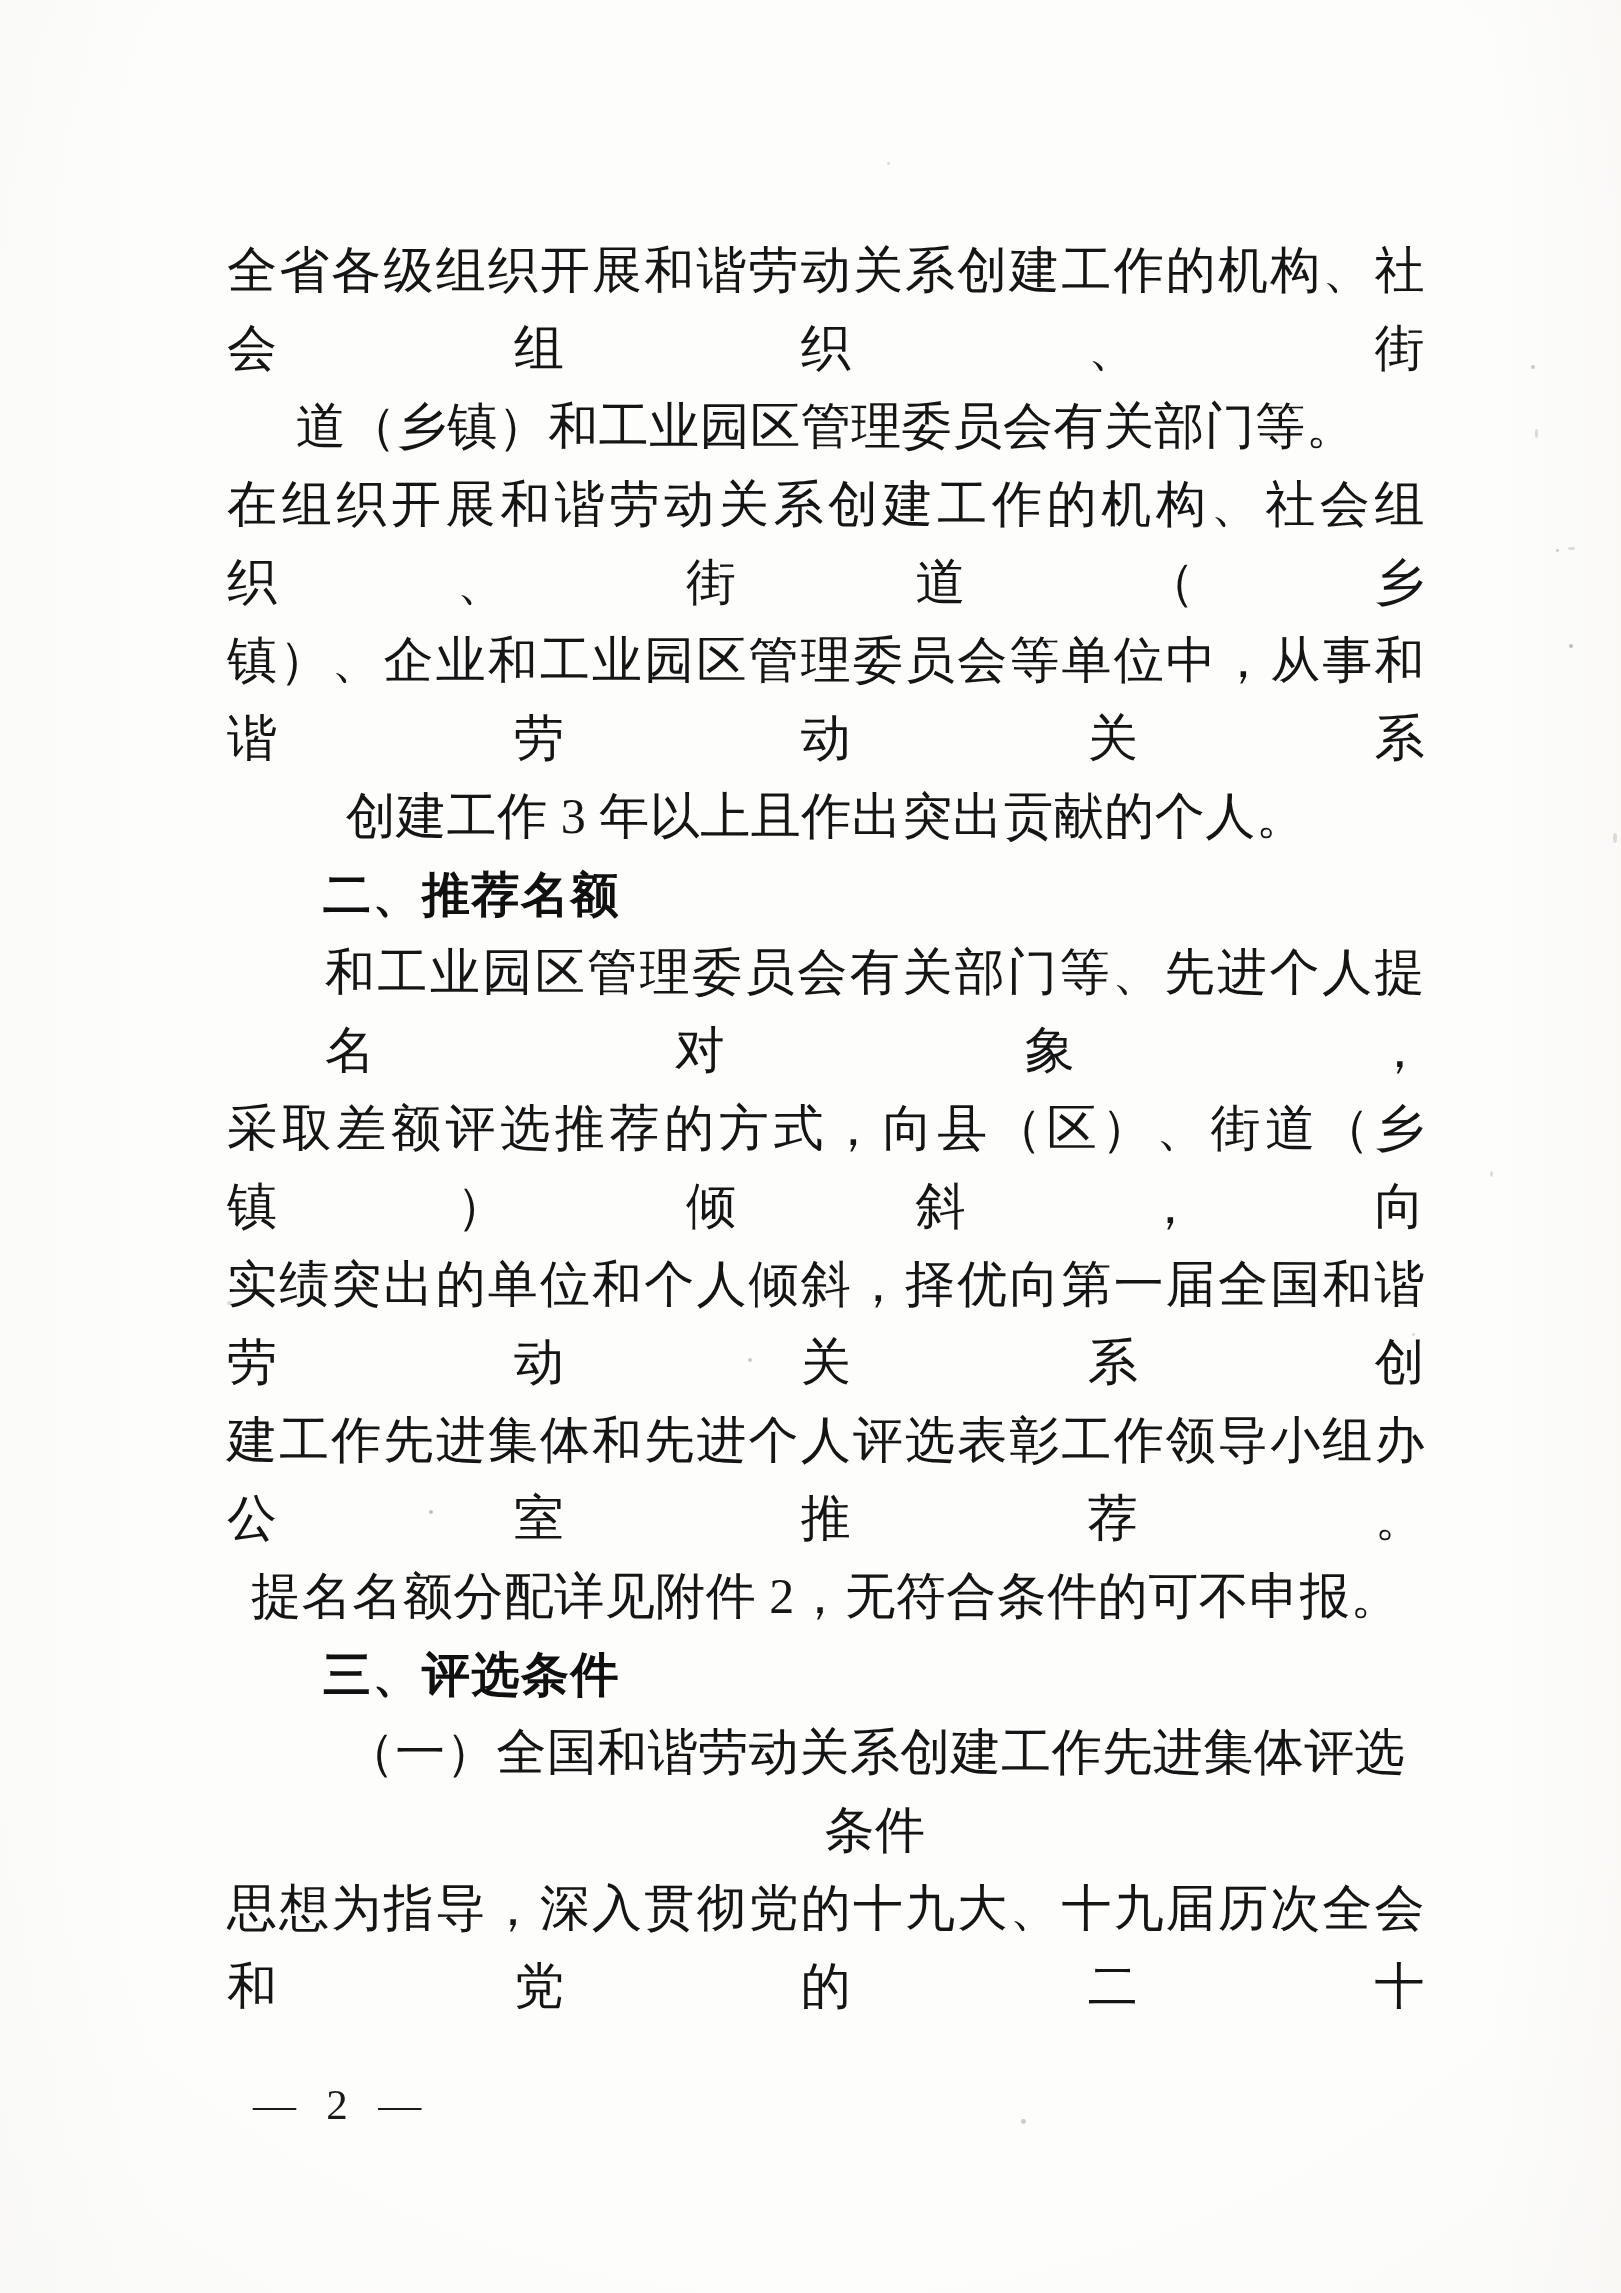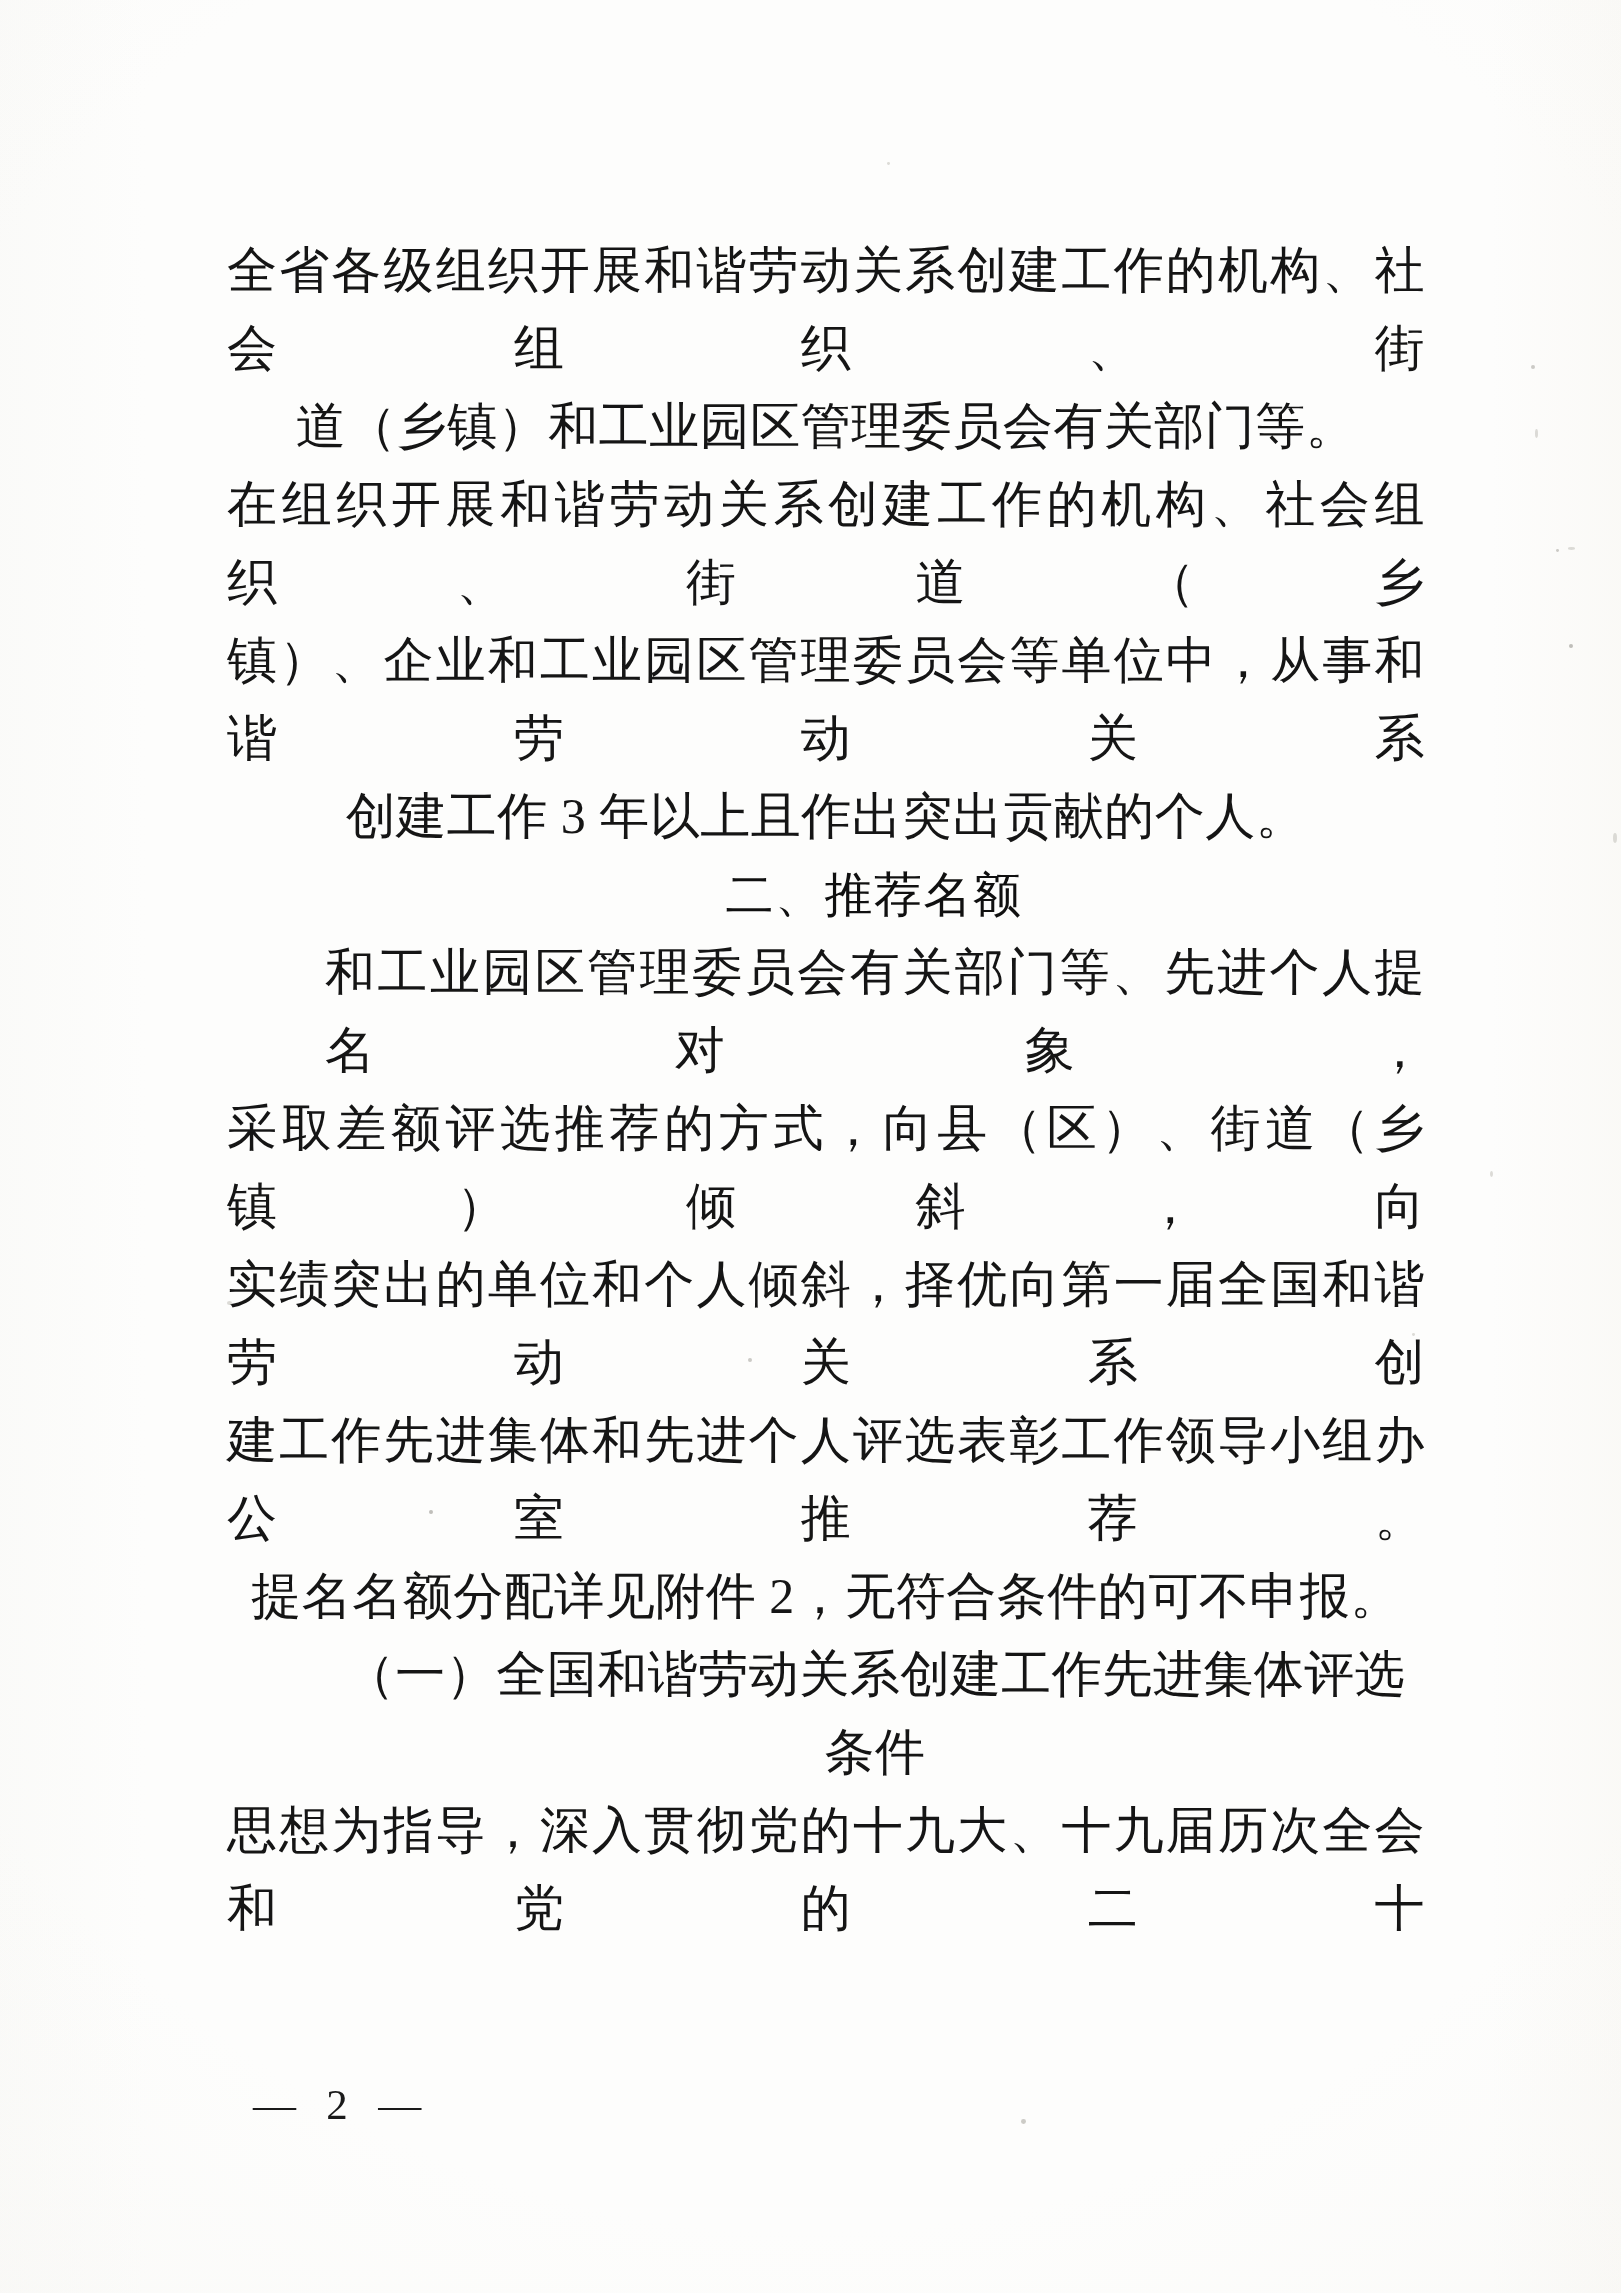--- a/index.html
+++ b/index.html
@@ -47,28 +47,27 @@
     text-align-last: justify;
     white-space: normal;
   }
   .line.flow {
     display: block;
     text-align: center;
     white-space: normal;
   }
   .heading {
     font-family: "DejaVu Sans", "Liberation Sans", sans-serif;
-    font-weight: normal;
+    font-weight: bold;
     font-size: 48px;
     line-height: 78px;
     color: #101010;
     letter-spacing: 1.5px;
     padding-left: 96px;
     white-space: pre;
-    text-align: center;
   }
   .indent2 { padding-left: 98px; }
   .pagenum {
     position: absolute;
     left: 253px;
     top: 2080px;
     font-size: 43px;
     color: #1a1a1a;
     letter-spacing: 9.8px;
     font-family: "Liberation Serif", "DejaVu Serif", serif;
@@ -101,20 +100,21 @@
     <div class="line flow">创建工作 3 年以上且作出突出贡献的个人。</div>
 
     <div class="heading">二、推荐名额</div>
 
     <div class="line just indent2">和工业园区管理委员会有关部门等、先进个人提名对象，</div>
     <div class="line just">采取差额评选推荐的方式，向县（区）、街道（乡镇）倾斜，向</div>
     <div class="line just">实绩突出的单位和个人倾斜，择优向第一届全国和谐劳动关系创</div>
     <div class="line just">建工作先进集体和先进个人评选表彰工作领导小组办公室推荐。</div>
     <div class="line flow">提名名额分配详见附件 2，无符合条件的可不申报。</div>
 
+    <div class="heading">三、评选条件</div>
 
     <div class="line flow indent2">（一）全国和谐劳动关系创建工作先进集体评选条件</div>
 
     <div class="line just">思想为指导，深入贯彻党的十九大、十九届历次全会和党的二十</div>
 
   </div>
 
   <div class="pagenum">— 2 —</div>
 
   <div class="speck" style="left:1531px; top:365px;  width:3.9px;  height:3.9px;"></div>

